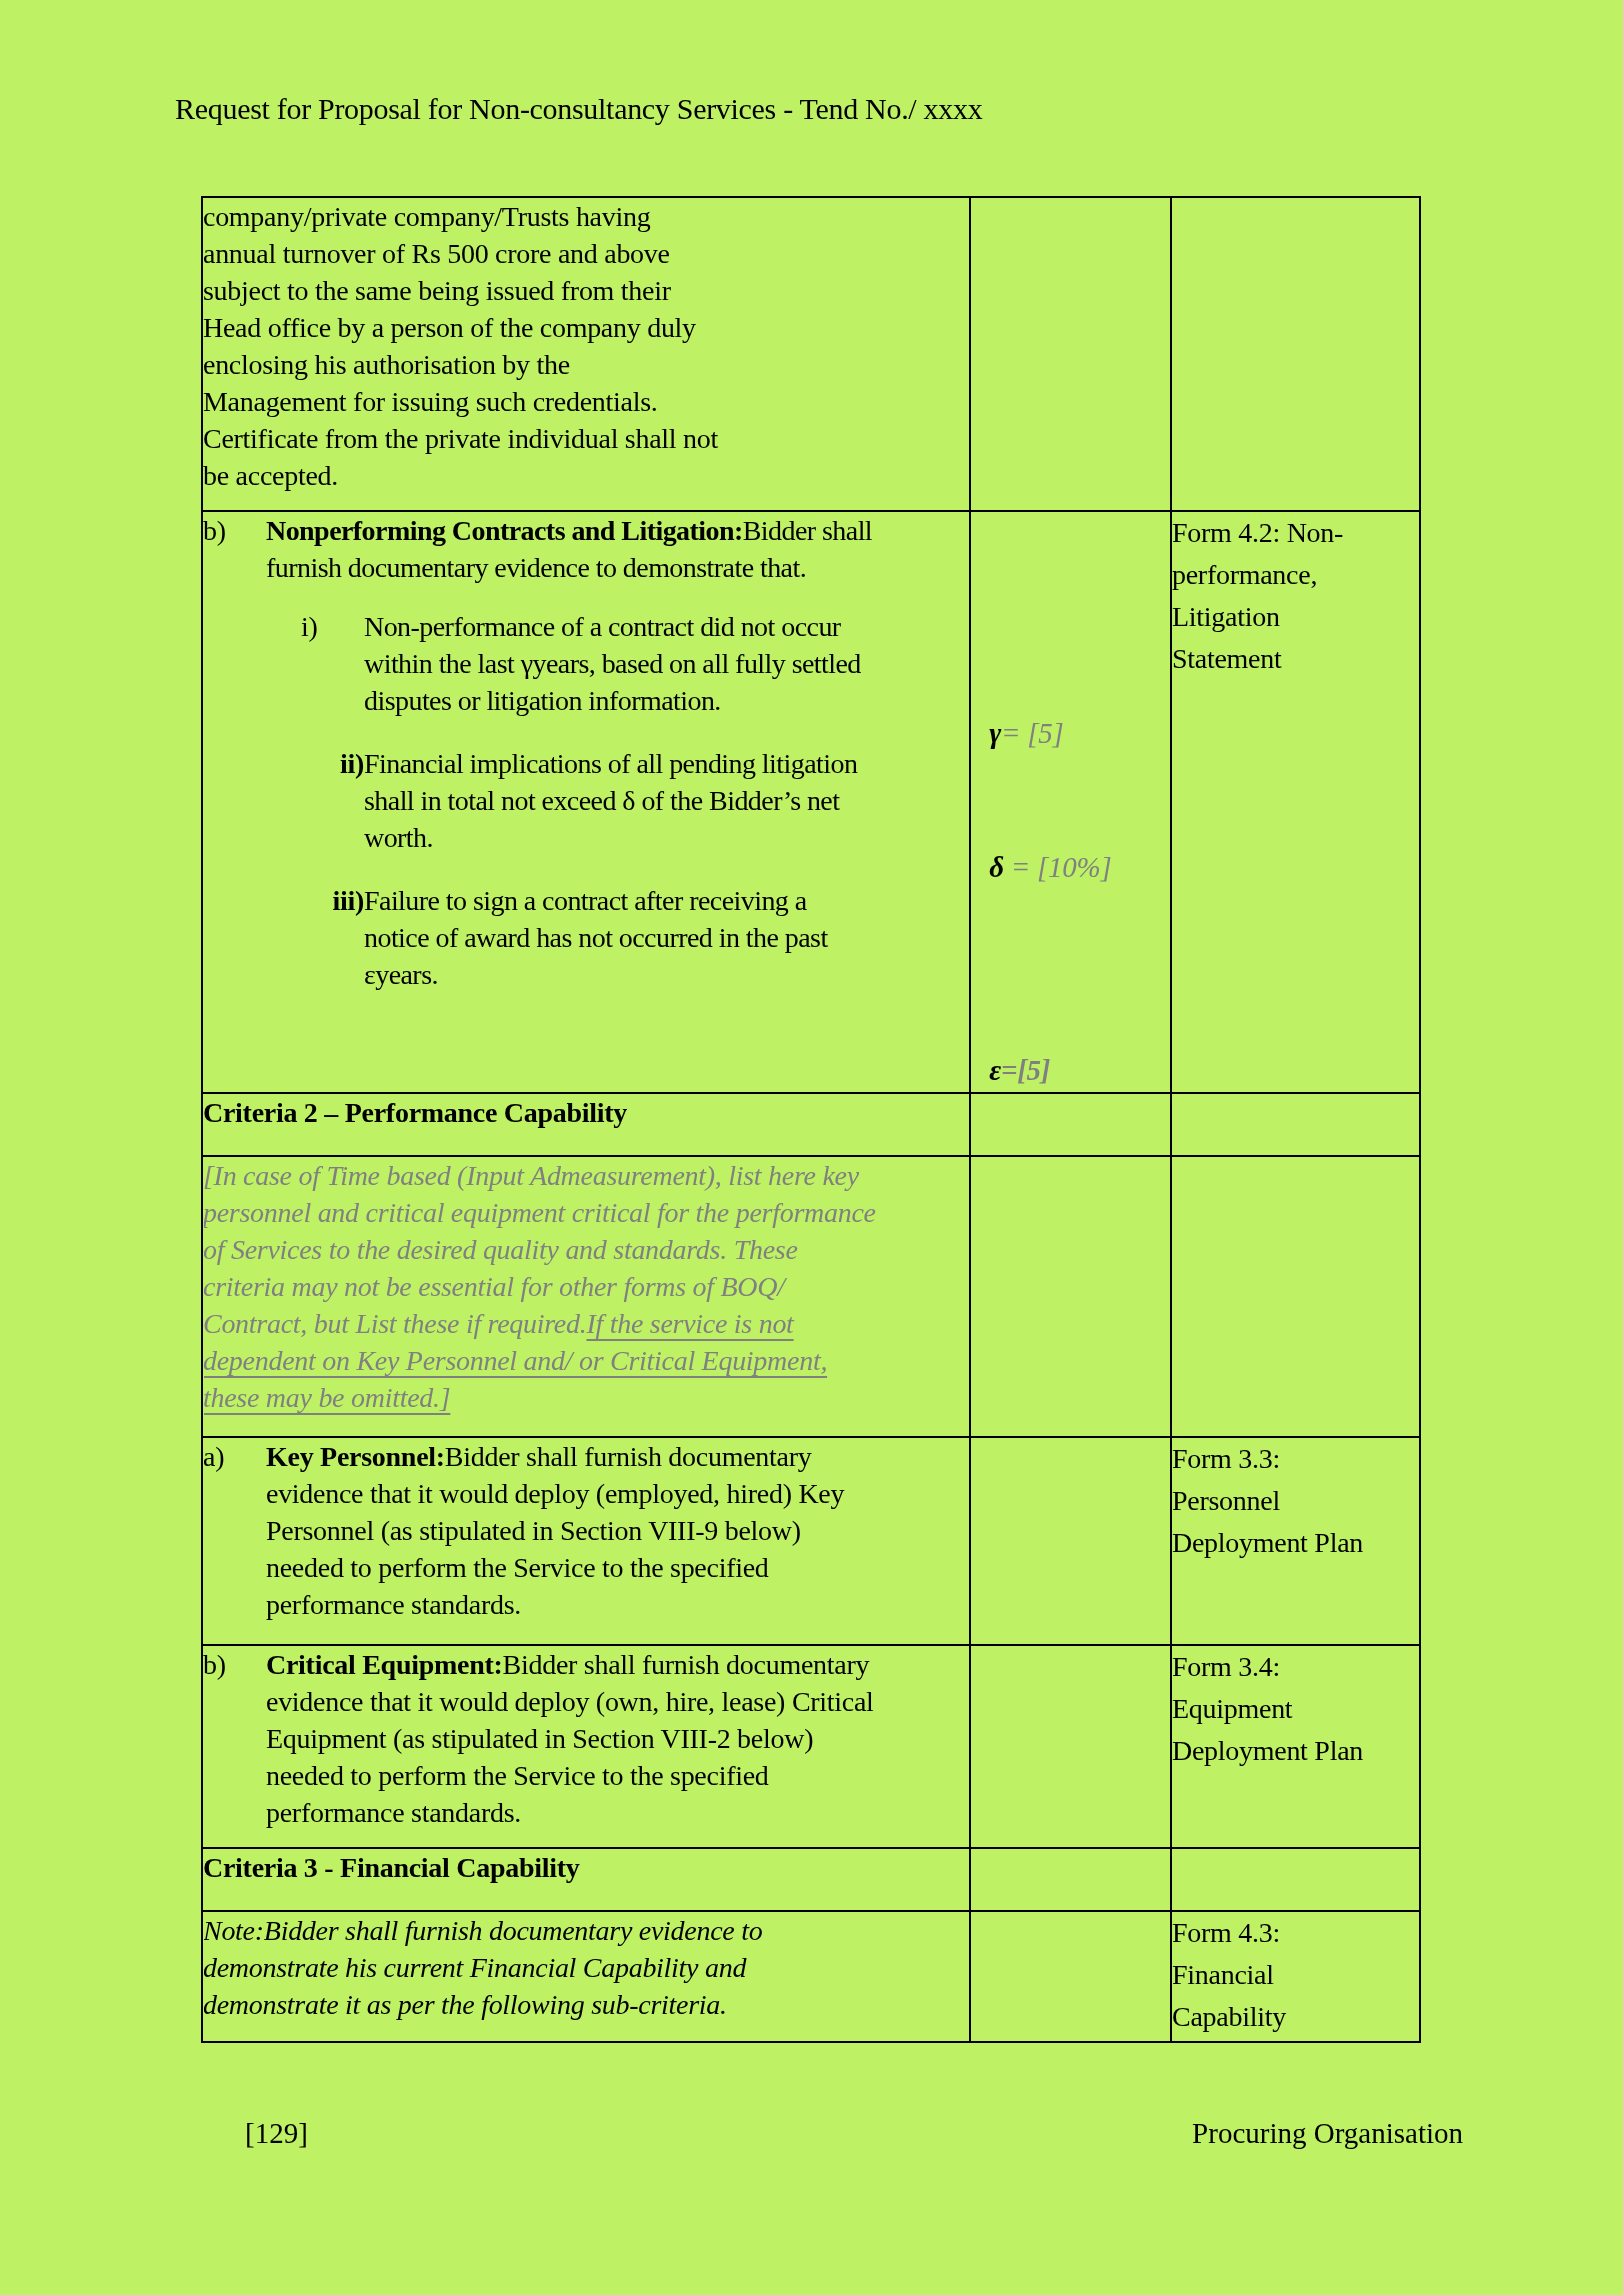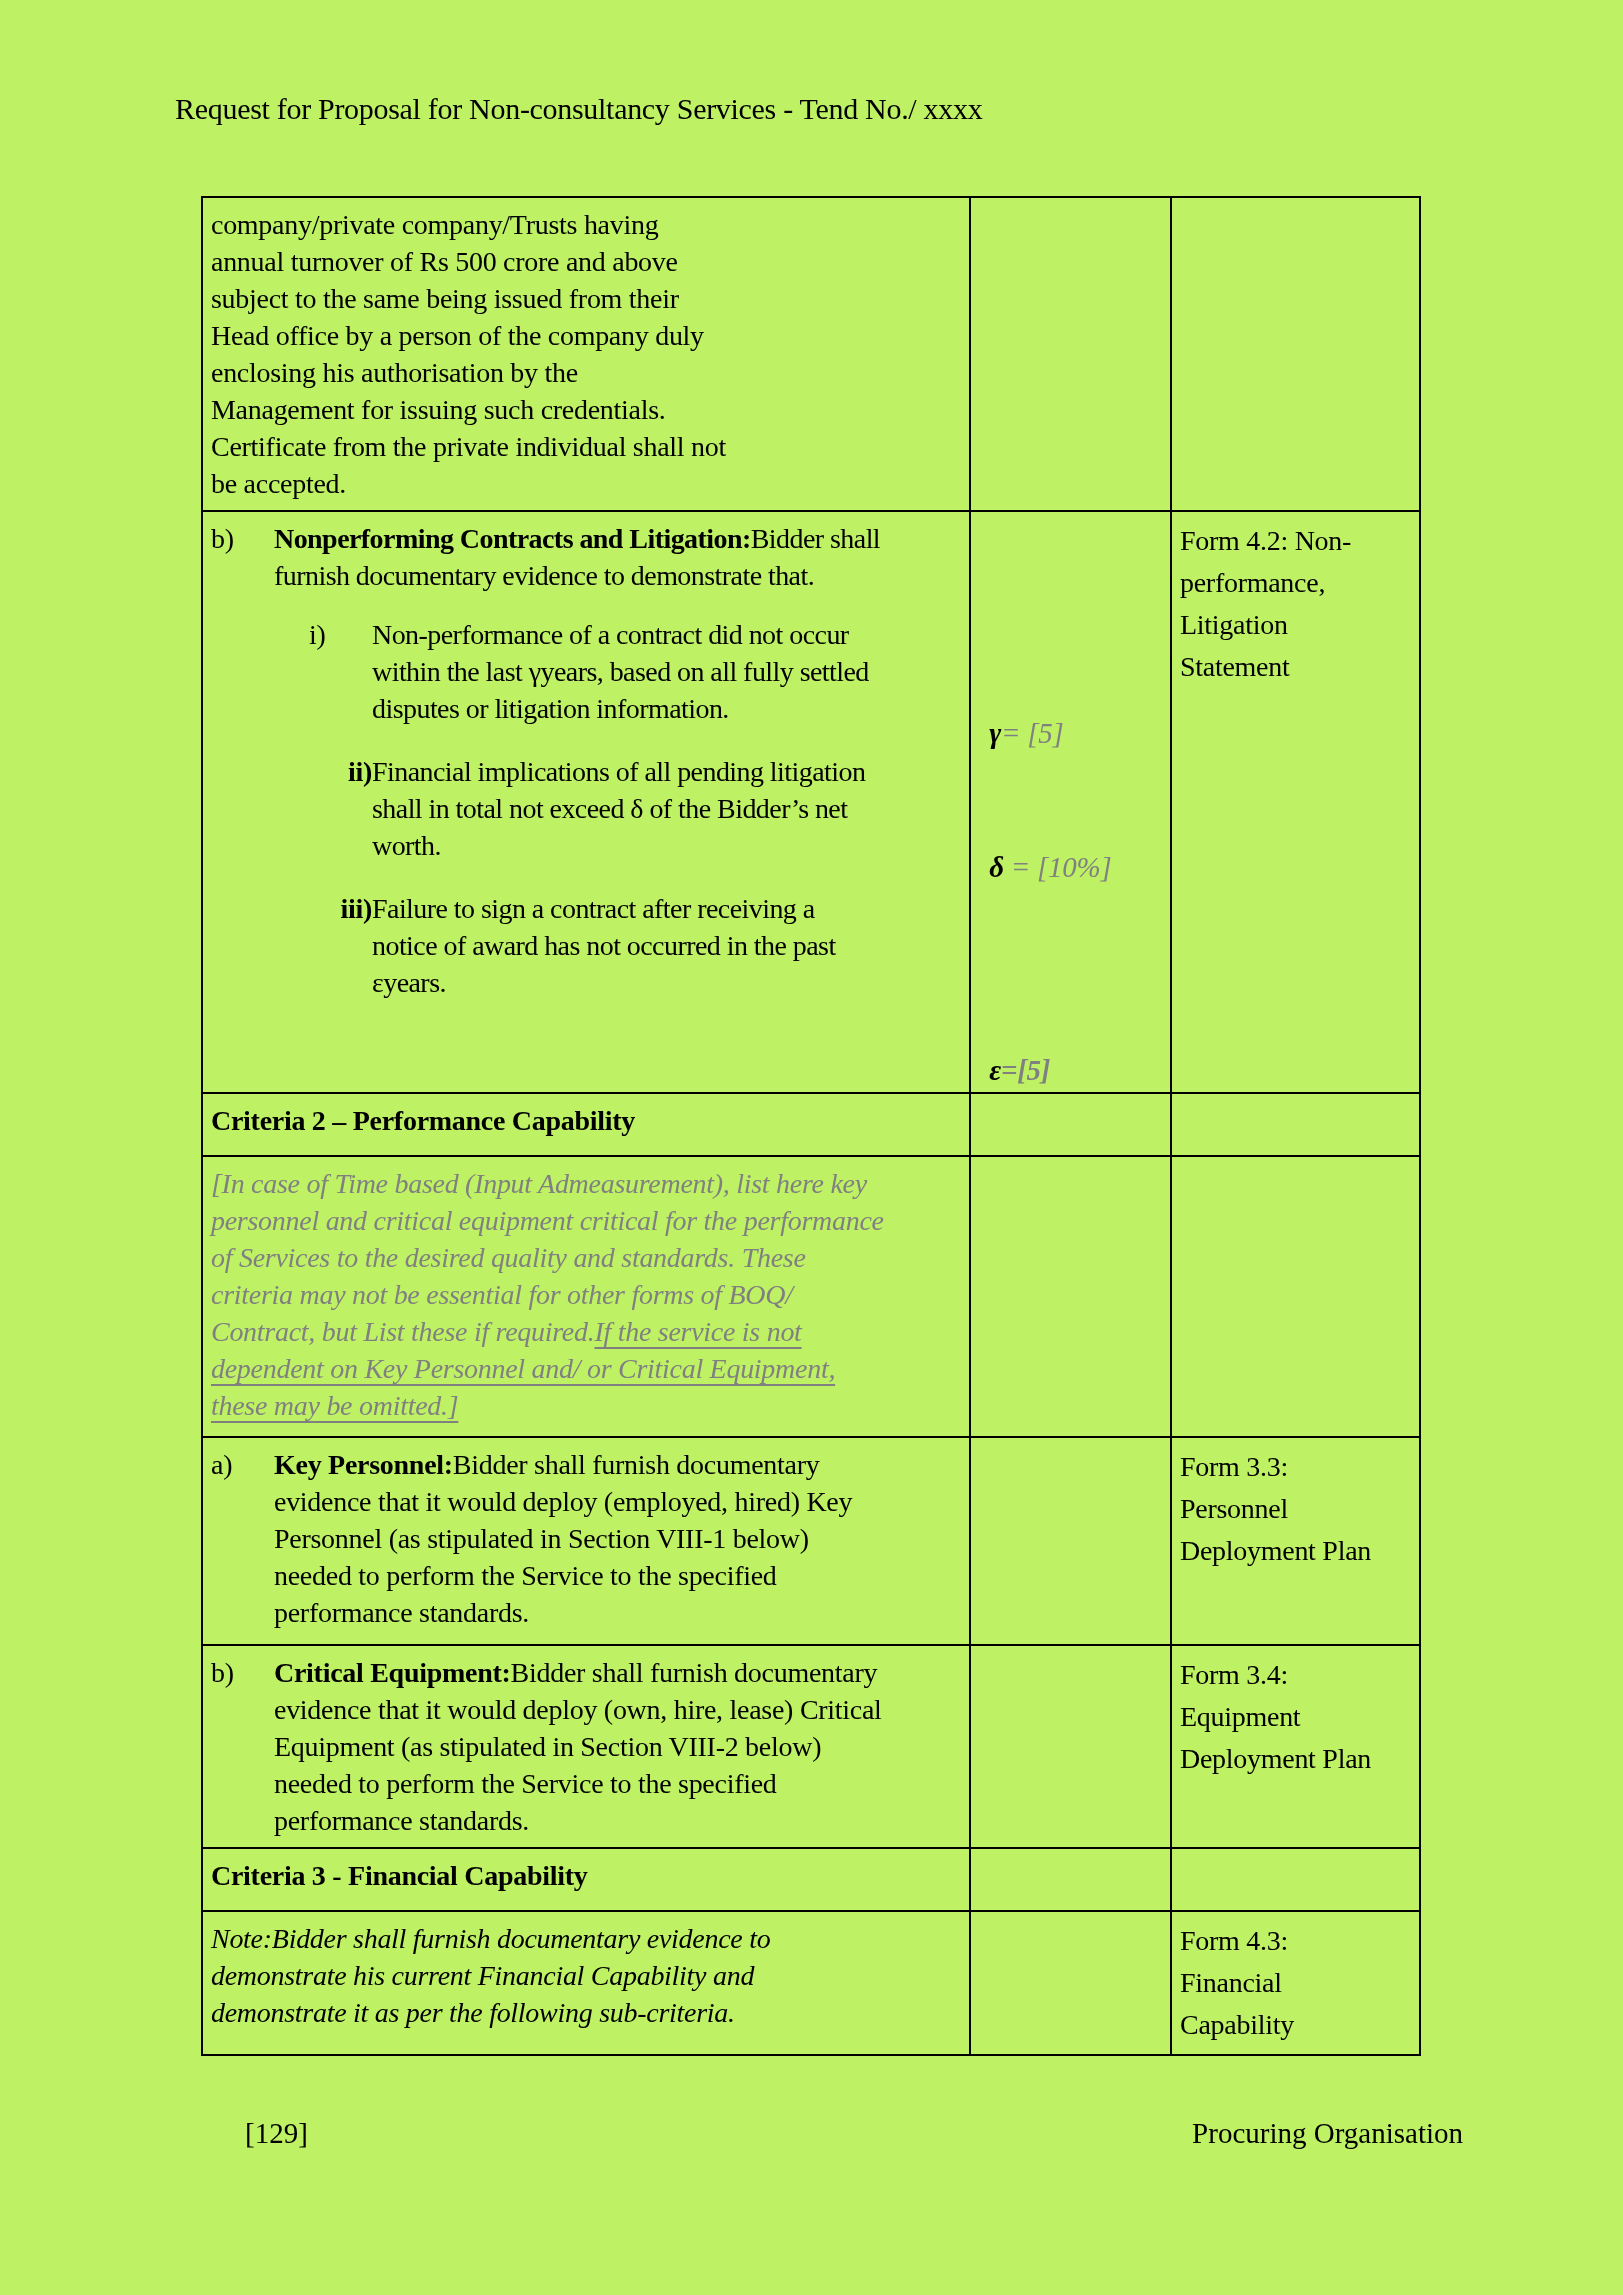--- a/index.html
+++ b/index.html
@@ -1,21 +1,21 @@
 <!DOCTYPE html>
 <html style="font-size:10.5px"><head>
 <meta charset="utf-8">
 <style>
   html,body{margin:0;padding:0;background:#fff;}
   .page{position:relative;width:1623px;height:2295px;background:#bef264;
         font-family:Liberation Serif, serif;color:#000;overflow:hidden;}
   .hdr{position:absolute;left:175px;top:90px;font-size:30px;line-height:37px;letter-spacing:-0.01em;}
   table.doc{position:absolute;left:201px;top:196px;width:1218px;border-collapse:collapse;
         table-layout:fixed;font-size:28px;line-height:37px;letter-spacing:-0.01em;}
-  table.doc td{border:2.6px solid #000;vertical-align:top;padding:8px;overflow:hidden;}
+  table.doc td{border:2.6px solid #000;vertical-align:top;padding:0;overflow:hidden;}
   .ml{white-space:pre-line;}
   .b{font-weight:bold;text-align:right;}
   .tight{letter-spacing:-0.02em;}
   
   tr.r1{height:314px;} tr.r2{height:582px;} tr.r3{height:63px;} tr.r4{height:281px;}
   tr.r5{height:208px;} tr.r6{height:203px;} tr.r7{height:63px;} tr.r8{height:131px;}
   
   .cont{padding:10.5px 13px 0 173px;}
   .c1pad{padding:13px 7.9px 0 19.6px;}
   .lirow{display:flex;}
@@ -136,21 +136,21 @@
       <td></td>
       <td></td>
     </tr>
 
     <tr class="r5">
       <td class="c1pad">
         <div class="lirow">
           <span class="lbl">a)</span>
           <div class="libody ml"><span class="b">Key Personnel:</span><span class="ml">Bidder shall furnish documentary
 evidence that it would deploy (employed, hired) Key
-Personnel (as stipulated in Section VIII-1 below)
+Personnel (as stipulated in Section VIII-9 below)
 needed to perform the Service to the specified
 performance standards.</span></div>
         </div>
       </td>
       <td></td>
       <td class="c3">
         <div class="ml">Form 3.3:
 Personnel
 Deployment Plan</div>
       </td>

